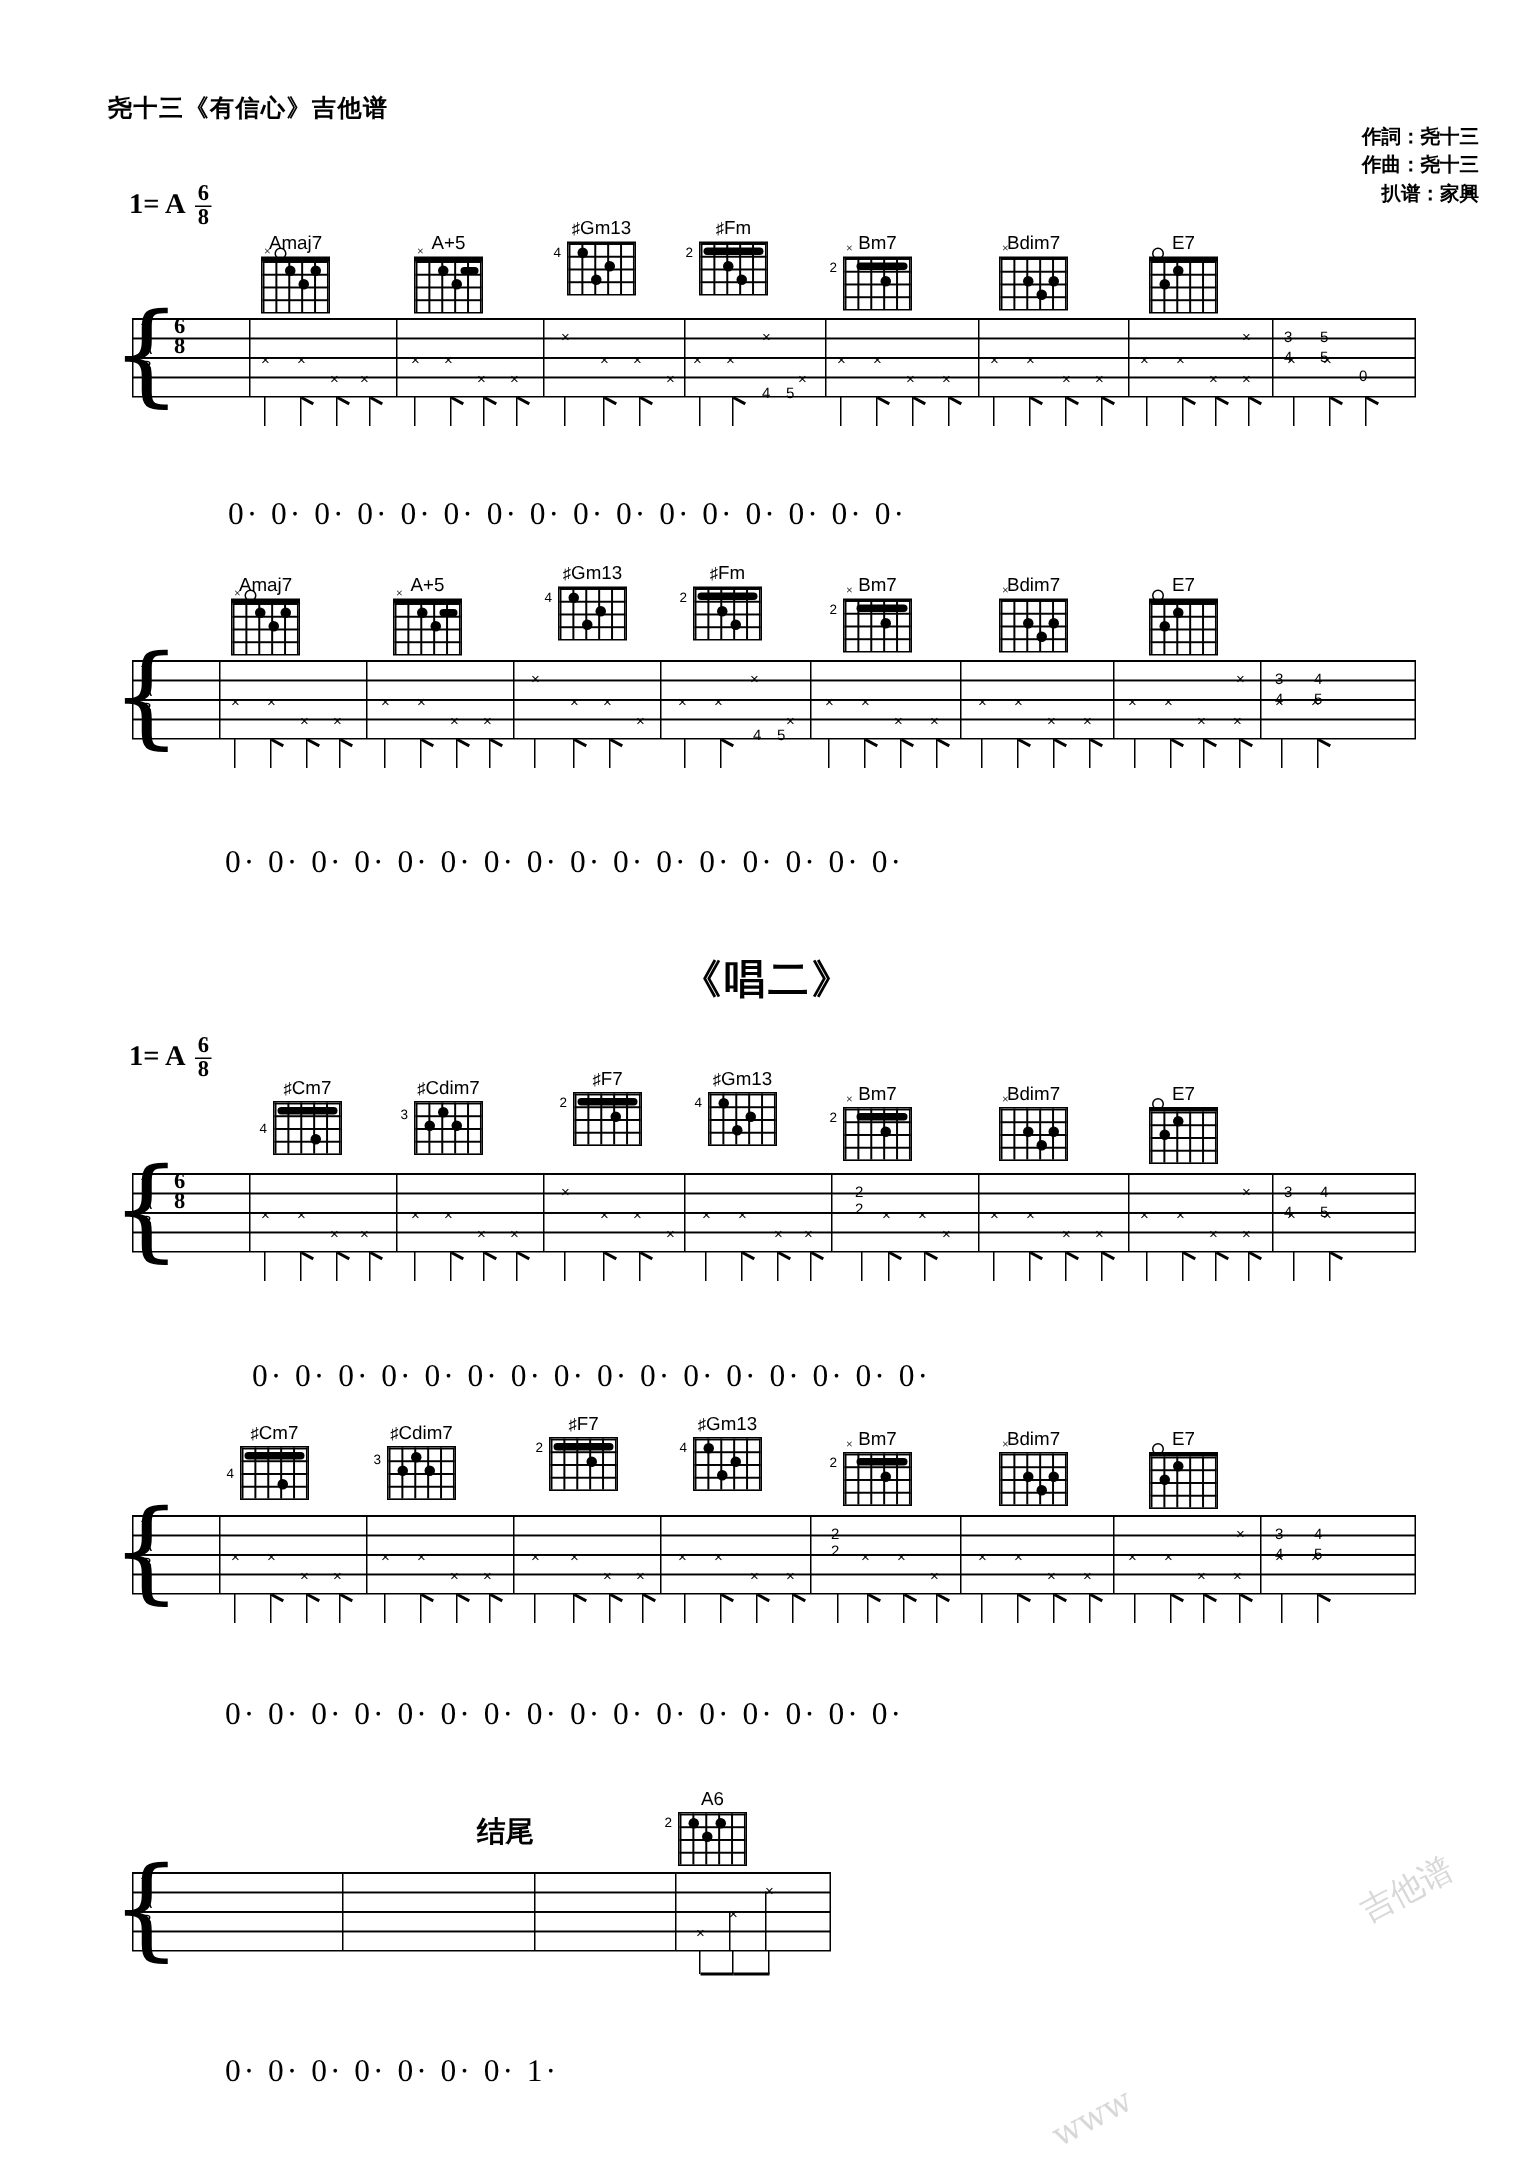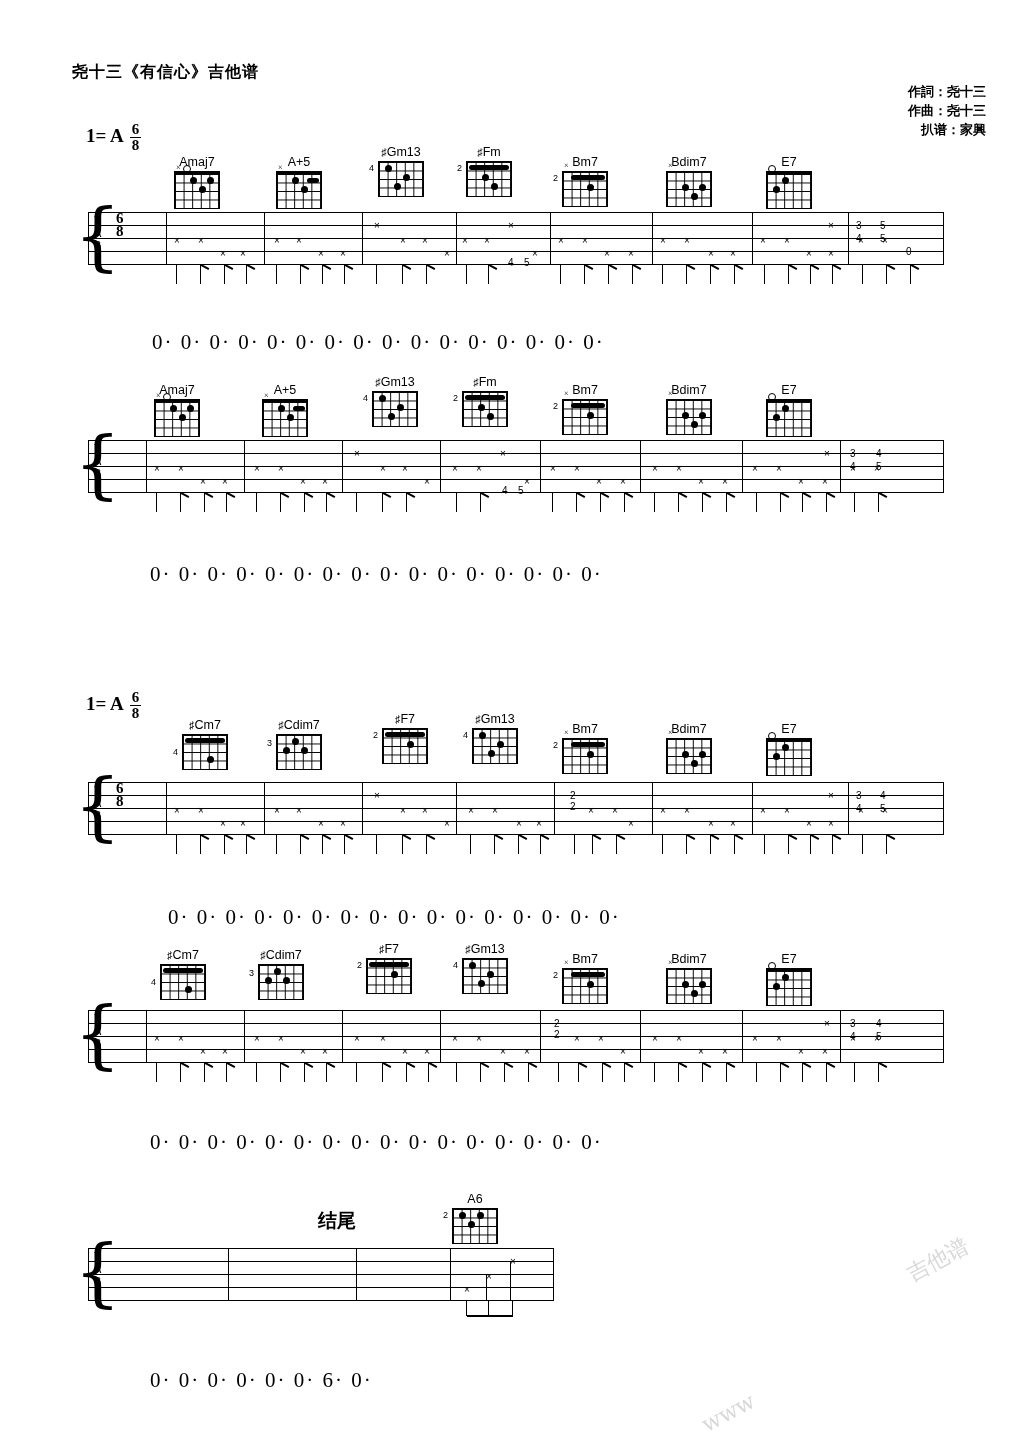--- a/index.html
+++ b/index.html
@@ -453,20 +453,21 @@
       <div class="stem" style="left:738px"></div>
         <div class="flag" style="left:739px;top:0"></div>
       <div class="stem" style="left:766px"></div>
         <div class="stem" style="left:790px"></div>
         <div class="flag" style="left:791px;top:0"></div>
     </div>
   </div>
 
   <div class="rhythm" style="left:150px;top:562px">0·  0·  0·  0·  0·  0·  0·  0·  0·  0·  0·  0·  0·  0·  0·  0·</div>
 
+  <div class="doc-title" style="top:635px">《唱二》</div>
 
   <div class="keysig" style="left:86px;top:690px">
     <span>1= A</span><span class="frac"><span class="num">6</span><span class="den">8</span></span>
   </div>
 
   <div class="chord" style="left:178px;top:718px">
     <div class="name"><span class="sharp">♯</span>Cm7</div>
     <div class="grid">
       <div class="fretno" style="top:12px">4</div>
       <div class="barre" style="left:2px;top:3px;width:40px"></div>
@@ -834,17 +835,17 @@
     </div>
     <div class="stems" style="top:52px">
       <div class="stem" style="left:378px;height:16px"></div>
       <div class="stem" style="left:400px;height:16px"></div>
       <div class="stem" style="left:424px;height:16px"></div>
       <div class="flag" style="left:379px;top:15px;width:22px;transform:none;height:1.6px"></div>
       <div class="flag" style="left:401px;top:15px;width:24px;transform:none;height:1.6px"></div>
     </div>
   </div>
 
-  <div class="rhythm" style="left:150px;top:1368px">0·  0·  0·  0·  0·  0·  6·  0·</div>
+  <div class="rhythm" style="left:150px;top:1368px">0·  0·  0·  0·  0·  0·  0·  1·</div>
 
   <div class="watermark" style="left:905px;top:1245px">吉他谱</div>
   <div class="watermark" style="left:700px;top:1400px">www</div>
 </div>
 
 </body></html>

